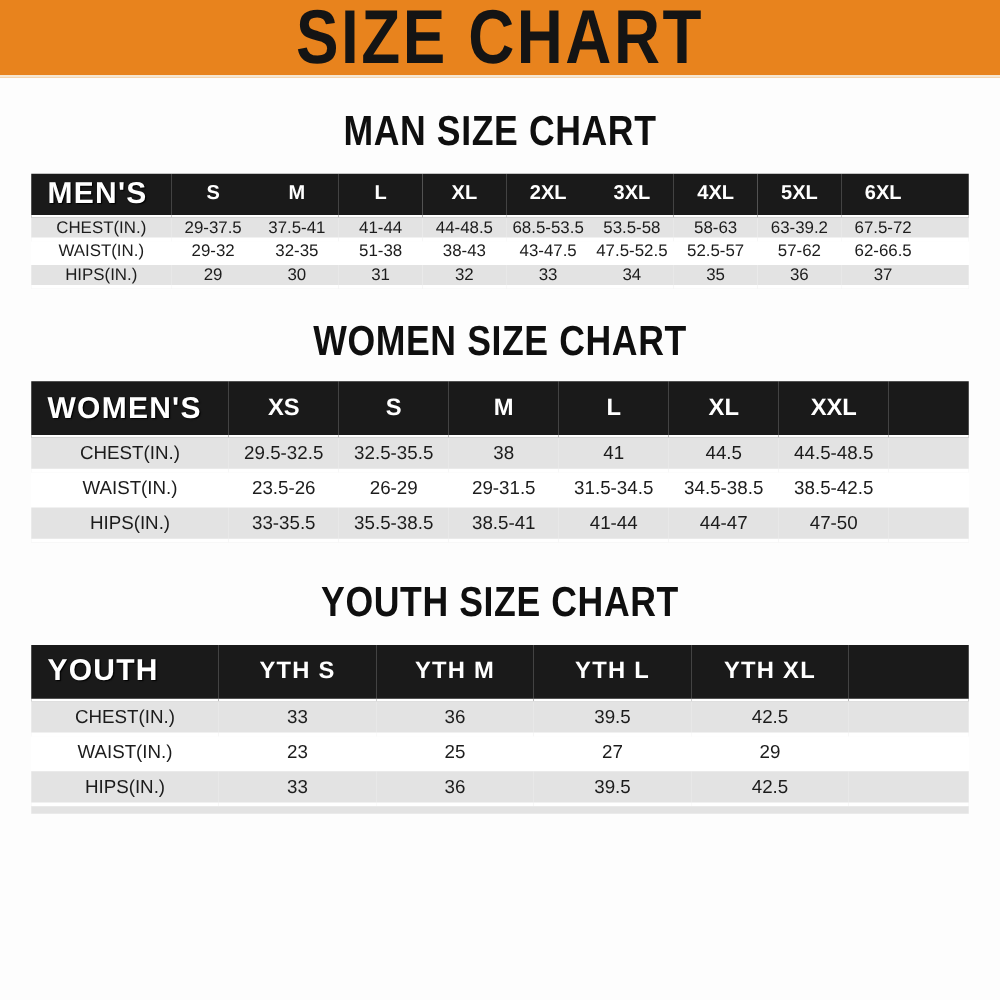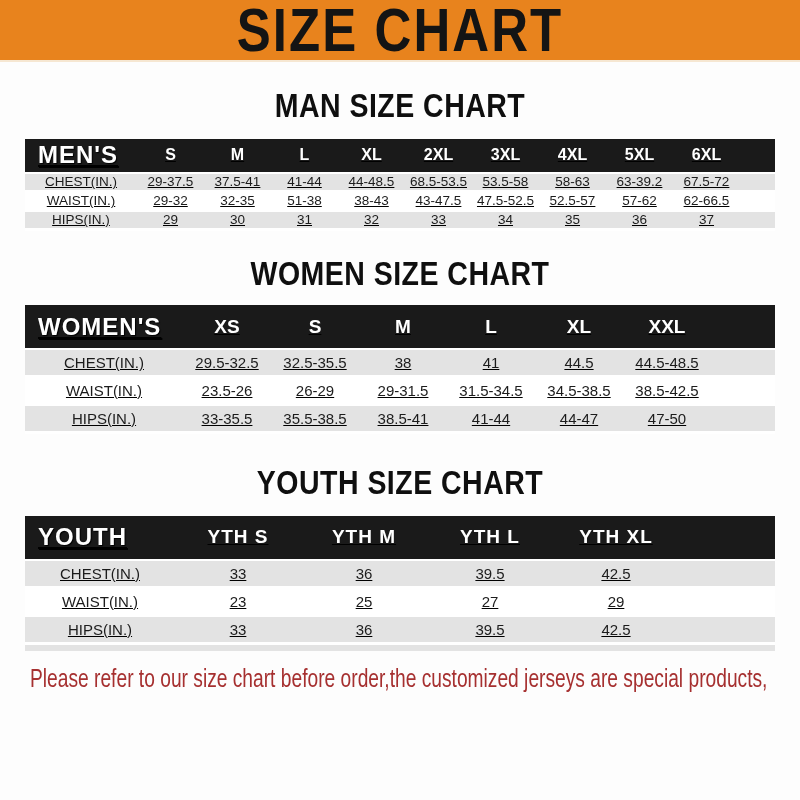--- a/index.html
+++ b/index.html
@@ -47,21 +47,21 @@
     letter-spacing: 0.5px;
     transform: scale(0.95, 1.12);
     line-height: 1.05;
     white-space: nowrap;
   }
   .man-section h2.section-heading   { margin-top: 28px; margin-bottom: 17px; }
   .women-section h2.section-heading { margin-top: 27px; margin-bottom: 16px; }
   .youth-section h2.section-heading { margin-top: 33px; margin-bottom: 17px; }
 
   
-  .size-table-wrap { margin: 6px 25px; text-decoration: underline; }
+  .size-table-wrap { margin: 6px 25px; }
   table.size-table {
     width: 100%;
     table-layout: fixed;
     border-collapse: separate;
     border-spacing: 0;
   }
   table.size-table thead th {
     background: var(--band-bg);
     color: #ffffff;
     font-weight: bold;
@@ -313,14 +313,13 @@
               <td></td>
             </tr>
           </tbody>
         </table>
     </div>
   </section>
 
 </main>
 
 <footer class="disclaimer">
-  <p><span>Please refer to our size chart before order,the customized jerseys are special products,</span></p>
 </footer>
 
 </body></html>

